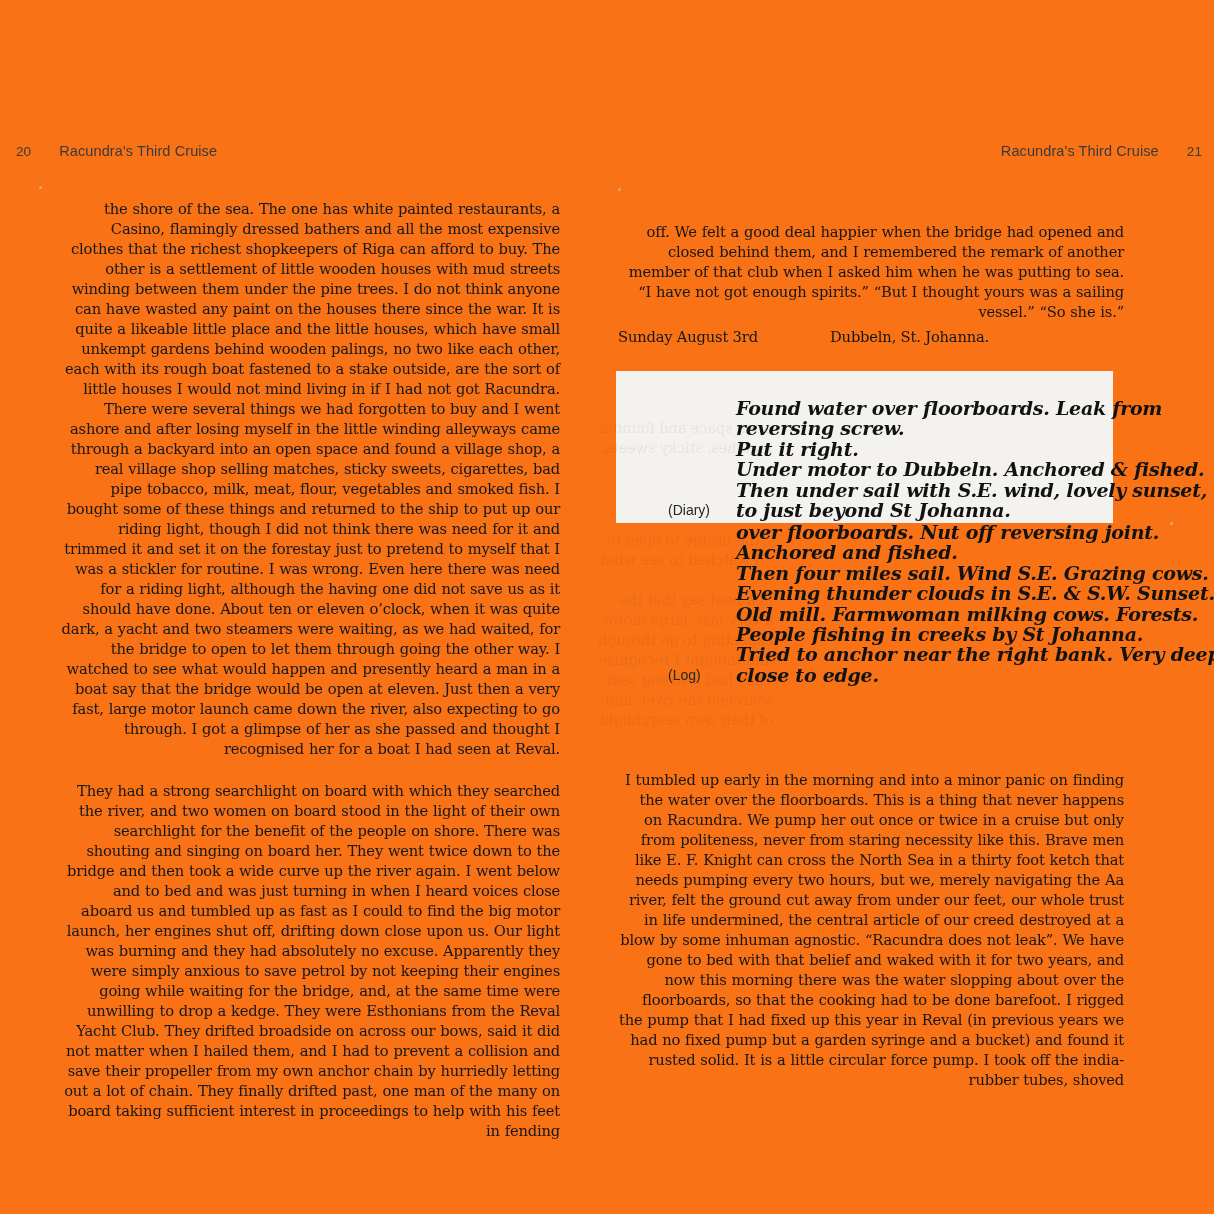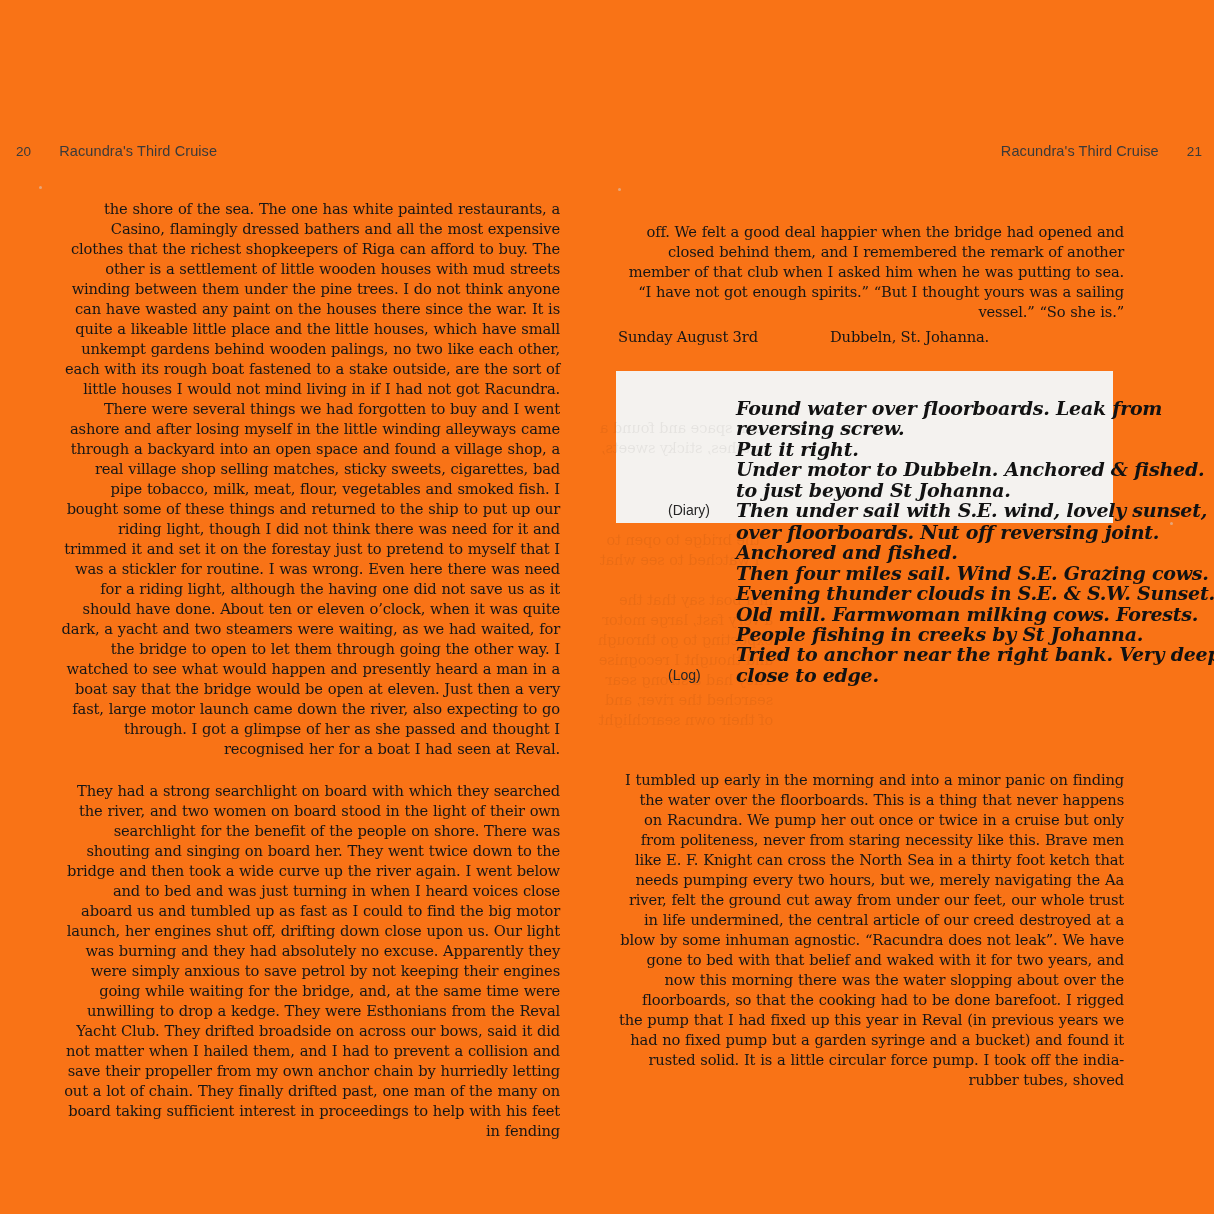--- a/index.html
+++ b/index.html
@@ -191,22 +191,22 @@
 searched the river, and
 of their own searchlight</div>
 
   <div class="extract extract-diary">
     <div class="tag">(Diary)</div>
     <div class="lines">
       <span class="ln">Found water over floorboards. Leak from</span>
       <span class="ln">reversing screw.</span>
       <span class="ln">Put it right.</span>
       <span class="ln">Under motor to Dubbeln. Anchored &amp; fished.</span>
+      <span class="ln">Then under sail with S.E. wind, lovely sunset,</span>
       <span class="ln">to just beyond St Johanna.</span>
-      <span class="ln">Then under sail with S.E. wind, lovely sunset,</span>
     </div>
   </div>
 
   <div class="extract extract-log">
     <div class="tag">(Log)</div>
     <div class="lines">
       <span class="ln">over floorboards. Nut off reversing joint.</span>
       <span class="ln">Anchored and fished.</span>
       <span class="ln">Then four miles sail. Wind S.E. Grazing cows.</span>
       <span class="ln">Evening thunder clouds in S.E. &amp; S.W. Sunset.</span>

